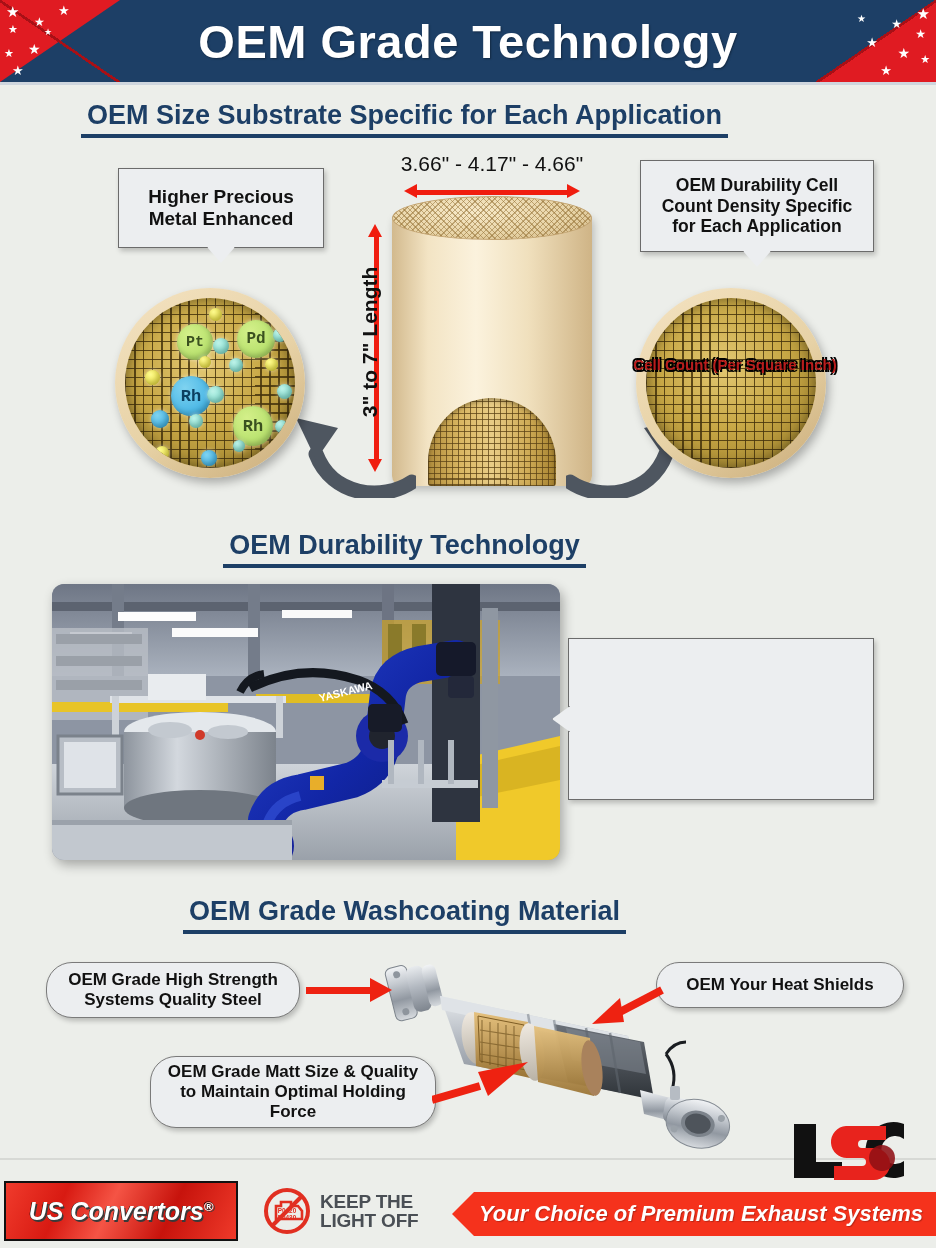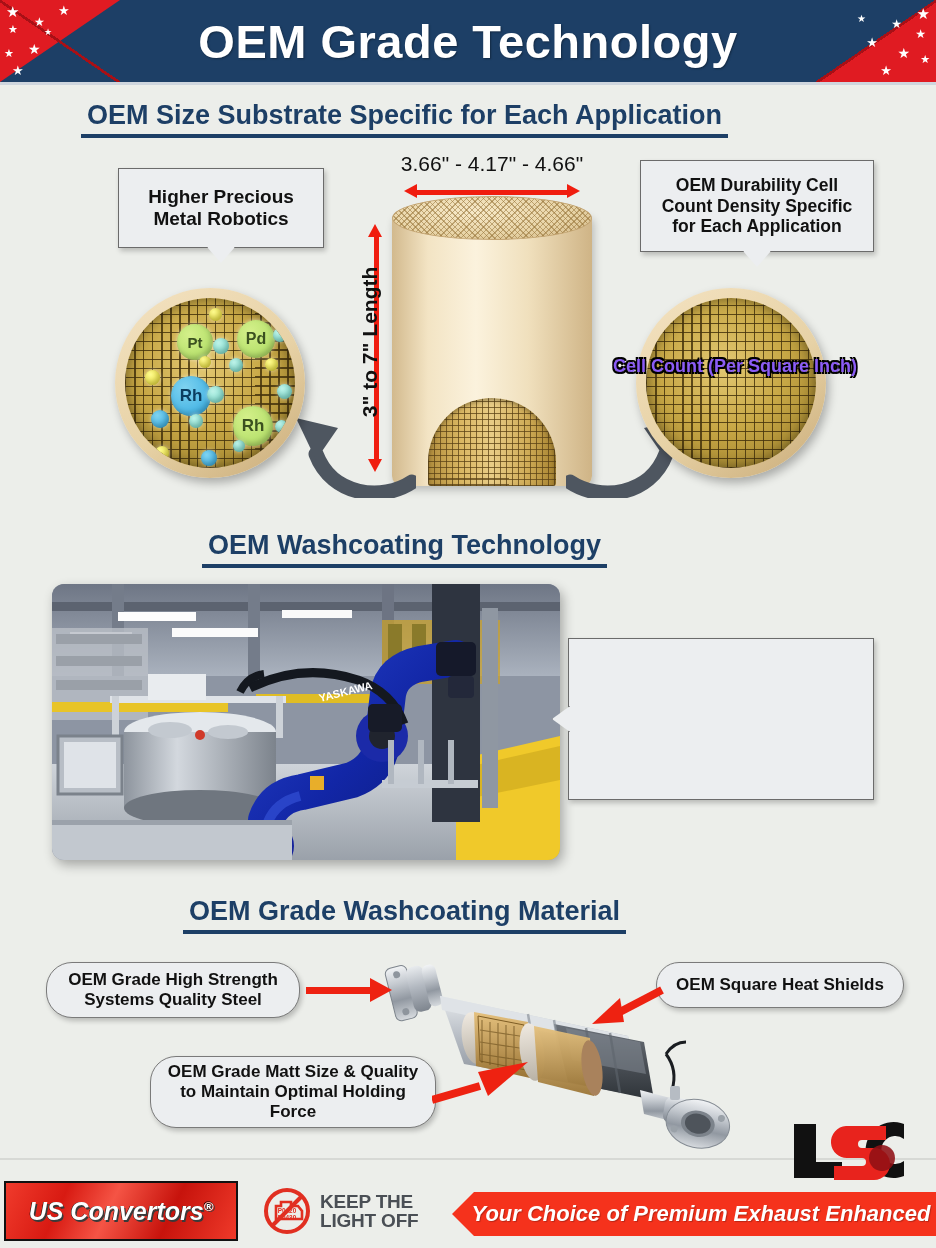--- a/index.html
+++ b/index.html
@@ -133,20 +133,21 @@
     color:#111; font-size:21px; font-weight:bold;
     transform:rotate(-90deg); transform-origin:center center;
   }
 
   
   .circ {
     position:absolute; width:190px; height:190px; border-radius:50%;
     background:linear-gradient(145deg,#f4e3c2 0%, #e7d2a6 55%, #c9ab78 100%);
     box-shadow:3px 5px 10px rgba(0,0,0,.28);
     padding:10px;
+    font-family:Liberation Mono, monospace;
   }
   .circ-inner {
     position:relative; width:100%; height:100%; border-radius:50%;
     overflow:hidden;
     background:
       repeating-linear-gradient(0deg, rgba(70,52,12,.85) 0 1.5px, transparent 1.5px 9px),
       repeating-linear-gradient(90deg, rgba(70,52,12,.85) 0 1.5px, transparent 1.5px 9px),
       radial-gradient(circle at 45% 40%, #e3c873 0%, #c8a846 45%, #8f7424 100%);
     box-shadow:inset 0 0 14px rgba(0,0,0,.45);
   }
@@ -159,21 +160,21 @@
     font-weight:bold; color:#3b5120;
     box-shadow:inset -2px -3px 5px rgba(0,0,0,.22), 0 0 4px rgba(255,255,255,.5);
   }
   .pm.green { background:radial-gradient(circle at 35% 30%, #d4f08a, #a9d95f); }
   .pm.blue  { background:radial-gradient(circle at 35% 30%, #7fd3f0, #2fa8e0); color:#0c3f60; }
   .pm.yell  { background:radial-gradient(circle at 35% 30%, #fdfa8f, #ebdd2e); }
   .pm.cyan  { background:radial-gradient(circle at 35% 30%, #bdf2e8, #6fd8c8); }
 
   .cell-count-label {
     position:absolute; left:600px; top:356px; width:270px; text-align:center;
-    font-weight:bold; font-size:18px; color:#8b5cf6; line-height:1.22;
+    font-weight:bold; font-size:15px; color:#b91c1c; line-height:1.22;
     text-shadow:
       -1.6px -1.6px 0 #000, 1.6px -1.6px 0 #000,
       -1.6px  1.6px 0 #000, 1.6px  1.6px 0 #000;
     z-index:8;
   }
 
   
   .cv-arrow { position:absolute; }
 
   
@@ -255,21 +256,21 @@
     <span class="star" style="right:70px;top:14px;font-size:10px;">★</span>
   </div>
 </div>
 <div class="header-bottom-line"></div>
 
 <div class="sec-title" style="top:100px;">
   <span class="txt">OEM Size Substrate Specific for Each Application</span>
 </div>
 
 <div class="callout tail-bottom" style="left:118px; top:168px; width:206px; height:80px; font-size:19px;">
-  <span>Higher Precious Metal Robotics</span>
+  <span>Higher Precious Metal Enhanced</span>
   <span class="tail"></span>
 </div>
 
 <div class="callout tail-bottom" style="left:640px; top:160px; width:234px; height:92px; font-size:17.5px;">
   <span>OEM Durability Cell Count Density Specific for Each Application</span>
   <span class="tail"></span>
 </div>
 
 <div class="dim-h-label">3.66" - 4.17" - 4.66"</div>
 <div class="dim-h">
@@ -327,21 +328,21 @@
 </div>
 
 <div class="circ circ-right">
   <div class="circ-inner"></div>
 </div>
 <div class="cell-count-label">
   <div>Cell Count (Per Square Inch)</div>
 </div>
 
 <div class="sec-title" style="top:530px;">
-  <span class="txt">OEM Washcoating Technology</span>
+  <span class="txt">OEM Durability Technology</span>
 </div>
 
 <div class="photo" style="left:52px; top:584px; width:508px; height:276px;">
   <svg width="508" height="276" viewBox="0 0 508 276">
     <defs>
       <linearGradient id="ceil" x1="0" y1="0" x2="0" y2="1">
         <stop offset="0%" stop-color="#6e7685"></stop>
           <stop offset="100%" stop-color="#aab2be"></stop>
       </linearGradient>
       <linearGradient id="floorg" x1="0" y1="0" x2="0" y2="1">
@@ -523,21 +524,21 @@
 
 <div class="callout rounded" style="left:46px; top:962px; width:254px; height:56px; font-size:17px;">
   <span>OEM Grade High Strength Systems Quality Steel</span>
 </div>
 <div class="red-arrow" style="left:306px; top:984px; width:86px;">
   <div class="shaft" style="width:64px;"></div>
   <div class="head"></div>
 </div>
 
 <div class="callout rounded" style="left:656px; top:962px; width:248px; height:46px; font-size:17px;">
-  <span>OEM Square Heat Shields</span>
+  <span>OEM Your Heat Shields</span>
 </div>
 <svg class="cv-arrow" style="left:586px; top:984px; width:78px; height:48px;" viewBox="0 0 78 48">
   <path d="M76 6 L 30 30" stroke="#ee2211" stroke-width="8" fill="none"></path>
   <path d="M6 40 L 34 14 L 38 38 Z" fill="#ee2211"></path>
 </svg>
 
 <div class="callout rounded" style="left:150px; top:1056px; width:286px; height:72px; font-size:17px;">
   <span>OEM Grade Matt Size &amp; Quality to Maintain Optimal Holding Force</span>
 </div>
 <svg class="cv-arrow" style="left:432px; top:1060px; width:104px; height:48px;" viewBox="0 0 104 48">
@@ -570,14 +571,14 @@
 <div class="lsc-logo">
   <svg width="136" height="64" viewBox="0 0 136 64">
     <path d="M8 6 h22 v38 h26 v16 h-48 z" fill="#111111"></path>
     <path d="M118 6 a28 28 0 1 0 0 52 l0 -15 a14 14 0 1 1 0 -22 z" fill="#111111"></path>
     <path d="M60 8 h40 v14 h-24 a4 4 0 0 0 0 8 h12 a16 16 0 0 1 0 32 h-40 v-14 h28 a4 4 0 0 0 0 -8 h-14 a16 16 0 0 1 -2 -32 z" fill="#e8231d"></path>
     <circle cx="96" cy="40" r="13" fill="#8f1014" opacity=".88"></circle>
   </svg>
 </div>
 
 <div class="banner">
-  <span class="txt">Your Choice of Premium Exhaust Enhanced</span>
+  <span class="txt">Your Choice of Premium Exhaust Systems</span>
 </div>
 
 </body></html>

